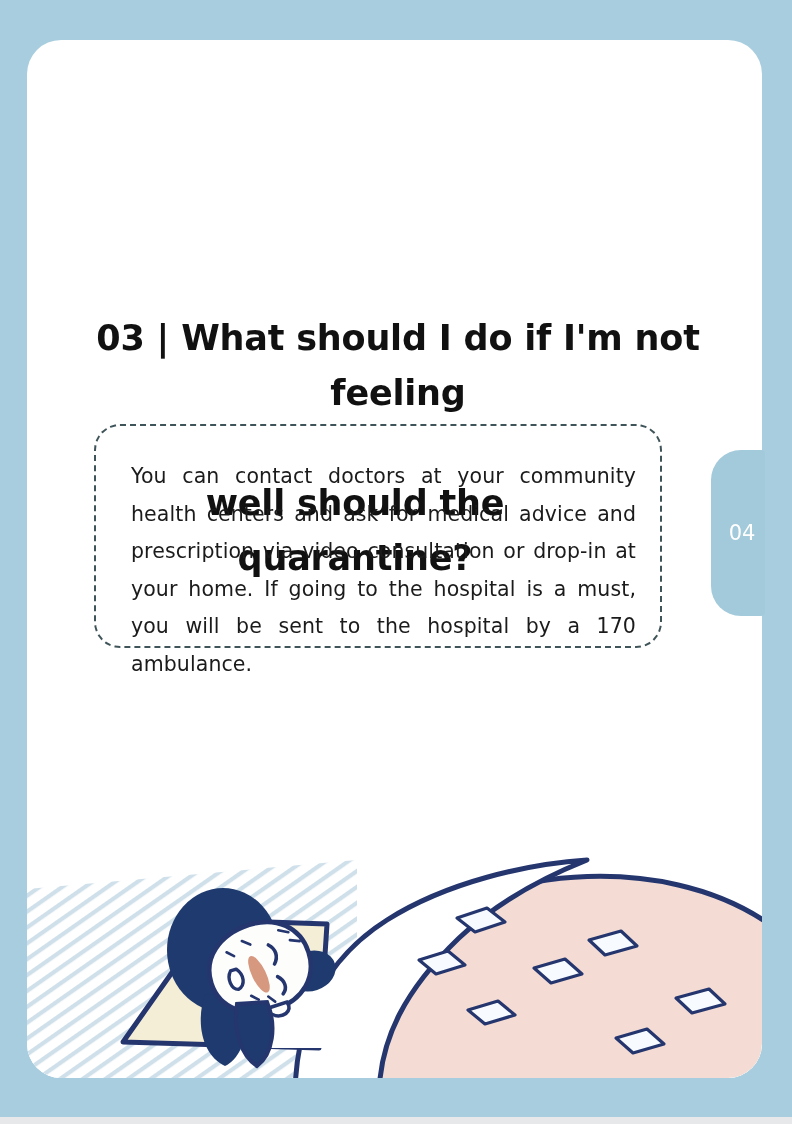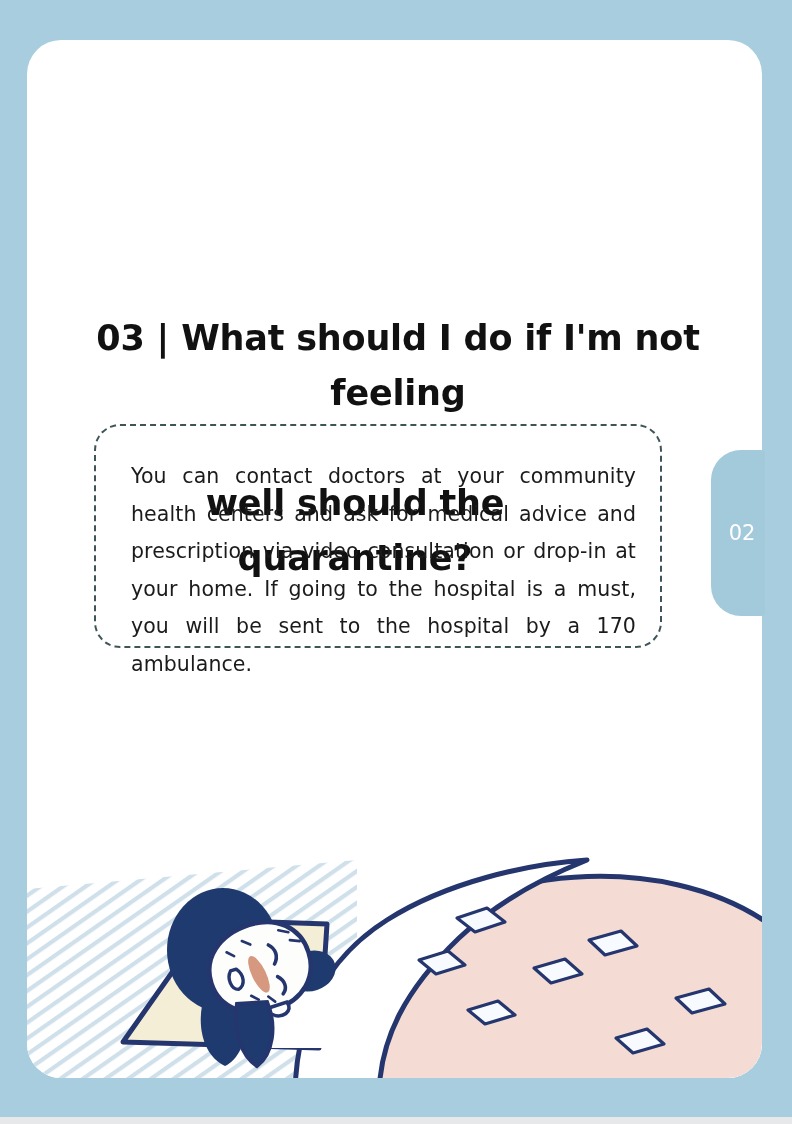--- a/index.html
+++ b/index.html
@@ -226,18 +226,18 @@
 
       
 
       
 
     </div>
 
   </div>
 
   <div id="page-tab">
-    <div id="page-tab-label">02</div>
+    <div id="page-tab-label">04</div>
   </div>
 
   <div id="bottom-strip"></div>
 
 </div>
 
 </body></html>

